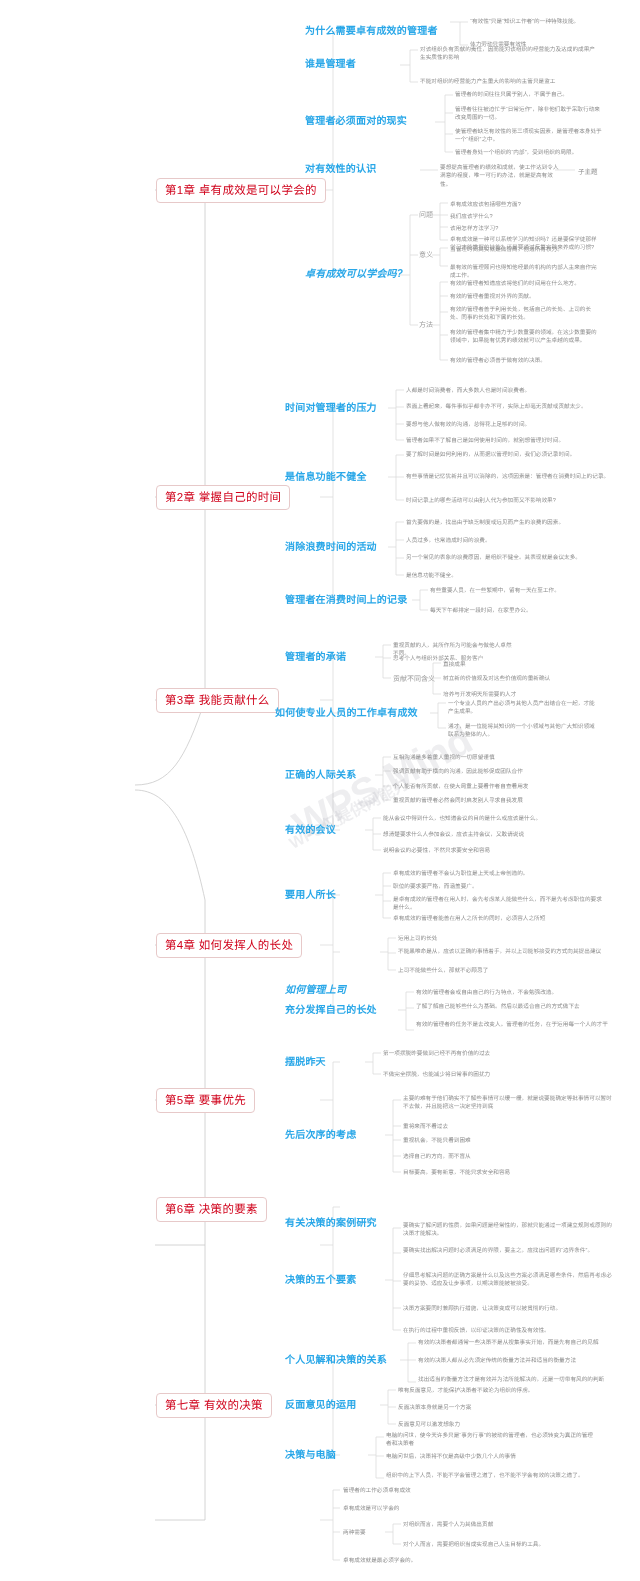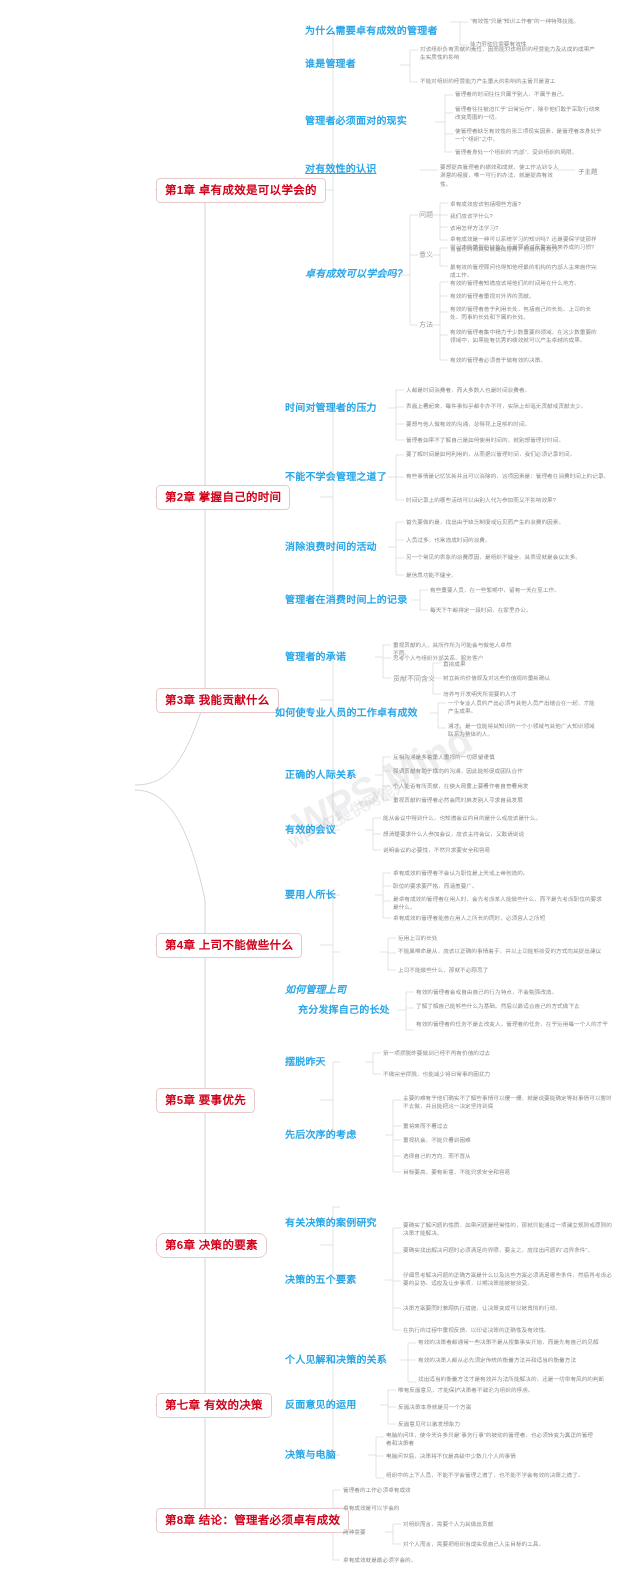--- a/index.html
+++ b/index.html
@@ -37,21 +37,21 @@
     padding: 9px 13px;
     line-height: 1.1;
   }
   
   .chapter {
     background: #ffffff;
     border: 1px solid #e7c9c9;
     border-radius: 4px;
     color: #d0021b;
     font-size: 11.5px;
-    font-weight: bold;
+    font-weight: normal;
     padding: 5px 8px;
     line-height: 1.1;
     letter-spacing: .3px;
   }
   
   .topic2 {
     color: #29a7e8;
     font-size: 10px;
     font-weight: bold;
     line-height: 1.15;
@@ -214,21 +214,21 @@
   <div class="node topic2" style="left:305px; top:58px;">谁是管理者</div>
   <div class="node leaf w4" style="left:420px; top:45px;">对该组织负有贡献的责任，因而能对该组织的经营能力及达成的成果产生实质性的影响</div>
   <div class="node leaf w4" style="left:420px; top:77px;">不能对组织的经营能力产生重大的影响的主管只是监工</div>
 
   <div class="node topic2" style="left:305px; top:115px;">管理者必须面对的现实</div>
   <div class="node leaf w2" style="left:455px; top:90px;">管理者的时间往往只属于别人，不属于自己。</div>
   <div class="node leaf w2" style="left:455px; top:105px;">管理者往往被迫忙于“日常运作”，除非他们敢于采取行动来改变周围的一切。</div>
   <div class="node leaf w2" style="left:455px; top:127px;">使管理者缺乏有效性的第三项现实因素，是管理者本身处于一个“组织”之中。</div>
   <div class="node leaf w2" style="left:455px; top:148px;">管理者身处一个组织的“内部”，受到组织的局限。</div>
 
-  <div class="node topic2" style="left:305px; top:163px;text-decoration:underline;">对有效性的认识</div>
+  <div class="node topic2" style="left:305px; top:163px;">对有效性的认识</div>
   <div class="node leaf w3" style="left:440px; top:163px;">要想提高管理者的绩效和成就，使工作达到令人满意的程度，唯一可行的办法，就是提高有效性。</div>
   <div class="node sub-label" style="left:578px; top:166px;">子主题</div>
 
   <div class="node topic2" style="left:305px; top:268px;font-style:italic;">卓有成效可以学会吗?</div>
 
   <div class="node topicg" style="left:419px; top:211px;">问题</div>
   <div class="node leaf w2" style="left:450px; top:200px;">卓有成效应该包括哪些方面?</div>
   <div class="node leaf w2" style="left:450px; top:212px;">我们应该学什么?</div>
   <div class="node leaf w2" style="left:450px; top:224px;">该用怎样方法学习?</div>
   <div class="node leaf w2" style="left:450px; top:235px;">卓有成效是一种可以系统学习的知识吗？还是要保学徒那样学习才能掌握的技能？还是要通过反复实践来养成的习惯?</div>
@@ -245,21 +245,21 @@
   <div class="node leaf w2" style="left:450px; top:356px;">有效的管理者必须善于做有效的决策。</div>
 
   <div class="node chapter" style="left:156px; top:485px;">第2章 掌握自己的时间</div>
 
   <div class="node topic2" style="left:285px; top:402px;">时间对管理者的压力</div>
   <div class="node leaf w1" style="left:406px; top:386px;">人都是时间消费者，而大多数人也是时间浪费者。</div>
   <div class="node leaf w1" style="left:406px; top:402px;">表面上看起来，每件事似乎都非办不可，实际上却毫无贡献或贡献太少。</div>
   <div class="node leaf w1" style="left:406px; top:420px;">要想与他人做有效的沟通，总得花上足够的时间。</div>
   <div class="node leaf w1" style="left:406px; top:436px;">管理者如果不了解自己是如何使用时间的，就别想管理好时间。</div>
 
-  <div class="node topic2" style="left:285px; top:471px;">不能不学会管理之道了</div>
+  <div class="node topic2" style="left:285px; top:471px;">是信息功能不健全</div>
   <div class="node leaf w1" style="left:406px; top:450px;">要了解时间是如何利用的，从而据以管理时间，我们必须记录时间。</div>
   <div class="node leaf w1" style="left:406px; top:472px;">有些事情是记忆犹新并且可以消除的，这项因素是：管理者在消费时间上的记录。</div>
   <div class="node leaf w1" style="left:406px; top:496px;">时间记录上的哪些活动可以由别人代为参加而又不影响效果?</div>
 
   <div class="node topic2" style="left:285px; top:541px;">消除浪费时间的活动</div>
   <div class="node leaf w1" style="left:406px; top:518px;">首先要做的是，找出由于缺乏制度或远见而产生的浪费的因素。</div>
   <div class="node leaf w1" style="left:406px; top:536px;">人员过多，也常造成时间的浪费。</div>
   <div class="node leaf w1" style="left:406px; top:553px;">另一个常见的表象的浪费原因，是组织不健全。其表现就是会议太多。</div>
   <div class="node leaf w1" style="left:406px; top:571px;">是信息功能不健全。</div>
 
@@ -285,52 +285,52 @@
   <div class="node leaf w1" style="left:393px; top:753px;">互相沟通是多着重人重视的一切愿望谨慎</div>
   <div class="node leaf w1" style="left:393px; top:767px;">强调贡献有助于横向的沟通，因此能够促成团队合作</div>
   <div class="node leaf w1" style="left:393px; top:782px;">个人能否有所贡献，在使大局重上要看作者自查看用发</div>
   <div class="node leaf w1" style="left:393px; top:796px;">重视贡献的管理者必然会同时启发别人寻求自我发展</div>
 
   <div class="node topic2" style="left:285px; top:824px;">有效的会议</div>
   <div class="node leaf w1" style="left:383px; top:814px;">能从会议中得到什么，也知道会议的目的是什么或应该是什么。</div>
   <div class="node leaf w1" style="left:383px; top:830px;">想清楚要求什么人参加会议，应该主持会议，又敢请说说</div>
   <div class="node leaf w1" style="left:383px; top:846px;">说明会议的必要性，不然只求要安全和容易</div>
 
-  <div class="node chapter" style="left:156px; top:933px;">第4章 上司不能做些什么</div>
+  <div class="node chapter" style="left:156px; top:933px;">第4章 如何发挥人的长处</div>
 
   <div class="node topic2" style="left:285px; top:889px;">要用人所长</div>
   <div class="node leaf w1" style="left:393px; top:869px;">卓有成效的管理者不会认为职位是上天或上帝创造的。</div>
   <div class="node leaf w1" style="left:393px; top:882px;">职位的要求要严格，而涵盖要广。</div>
   <div class="node leaf w1" style="left:393px; top:895px;">是卓有成效的管理者在用人时，会先考虑某人能做些什么，而不是先考虑职位的要求是什么。</div>
   <div class="node leaf w1" style="left:393px; top:914px;">卓有成效的管理者能善在用人之所长的同时，必须容人之所短</div>
 
   <div class="node topic2" style="left:285px; top:984px;font-style:italic;">如何管理上司</div>
   <div class="node leaf w1" style="left:398px; top:934px;">运用上司的长处</div>
   <div class="node leaf w1" style="left:398px; top:947px;">不能黑唯命是从，应该以正确的事情着手，并以上司能够接受的方式向其提出建议</div>
   <div class="node leaf w1" style="left:398px; top:966px;">上司不能做些什么，那就不必顾忌了</div>
 
-  <div class="node topic2" style="left:298px; top:1004px;font-family:Liberation Serif, serif;">充分发挥自己的长处</div>
+  <div class="node topic2" style="left:285px; top:1004px;font-family:Liberation Serif, serif;">充分发挥自己的长处</div>
   <div class="node leaf w1" style="left:416px; top:988px;">有效的管理者会或自由自己的行为特点，不会勉强改造。</div>
   <div class="node leaf w1" style="left:416px; top:1002px;">了解了解自己能够些什么为基础。然后以最适合自己的方式做下去</div>
   <div class="node leaf w1" style="left:416px; top:1020px;">有效的管理者的任务不是去改变人。管理者的任务，在于运用每一个人的才干</div>
 
   <div class="node chapter" style="left:156px; top:1088px;">第5章 要事优先</div>
 
   <div class="node topic2" style="left:285px; top:1056px;">摆脱昨天</div>
   <div class="node leaf w1" style="left:383px; top:1049px;">第一项摆脱昨要做到己经不再有价值的过去</div>
   <div class="node leaf w1" style="left:383px; top:1070px;">不做完全摆脱，也能减少将日常事的困扰力</div>
 
   <div class="node topic2" style="left:285px; top:1129px;">先后次序的考虑</div>
   <div class="node leaf w1" style="left:403px; top:1094px;">主要的难有于他们确实不了解些事情可以缓一缓，就是说要能确定等批事情可以暂时不去做，并且能把这一决定坚持到底</div>
   <div class="node leaf w1" style="left:403px; top:1122px;">重将来而不看过去</div>
   <div class="node leaf w1" style="left:403px; top:1136px;">重视机会，不能只看到困难</div>
   <div class="node leaf w1" style="left:403px; top:1152px;">选择自己的方向，而不盲从</div>
   <div class="node leaf w1" style="left:403px; top:1168px;">目标要高，要有新意，不能只求安全和容易</div>
 
-  <div class="node chapter" style="left:156px; top:1233px;border-radius:8px;">第6章 决策的要素</div>
+  <div class="node chapter" style="left:156px; top:1197px;">第6章 决策的要素</div>
 
   <div class="node topic2" style="left:285px; top:1201px;margin-top:16px;">有关决策的案例研究</div>
 
   <div class="node topic2" style="left:285px; top:1274px;">决策的五个要素</div>
   <div class="node leaf w1" style="left:403px; top:1221px;">要确实了解问题的性质，如果问题是经常性的，那就只能通过一项建立规则或原则的决策才能解决。</div>
   <div class="node leaf w1" style="left:403px; top:1246px;">要确实找出解决问题时必须满足的界限，要主之，应找出问题的“边界条件”。</div>
   <div class="node leaf w1" style="left:403px; top:1271px;">仔细思考解决问题的正确方案是什么以及这些方案必须满足哪些条件，然后再考虑必要的妥协、适应及让步事项，以期决策能被被接受。</div>
   <div class="node leaf w1" style="left:403px; top:1304px;">决策方案要同时兼顾执行措施，让决策变成可以被贯彻的行动。</div>
   <div class="node leaf w1" style="left:403px; top:1326px;">在执行的过程中重视反馈，以印证决策的正确性及有效性。</div>
 
@@ -344,21 +344,20 @@
   <div class="node topic2" style="left:285px; top:1399px;">反面意见的运用</div>
   <div class="node leaf w1" style="left:398px; top:1386px;">唯有反面意见，才能保护决策者不致沦为组织的俘虏。</div>
   <div class="node leaf w1" style="left:398px; top:1403px;">反面决策本身就是另一个方案</div>
   <div class="node leaf w1" style="left:398px; top:1420px;">反面意见可以激发想象力</div>
 
   <div class="node topic2" style="left:285px; top:1449px;">决策与电脑</div>
   <div class="node leaf w1" style="left:386px; top:1431px;">电脑的问世，使今天许多只是“事务行事”的被动的管理者，也必须转变为真正的管理者和决策者</div>
   <div class="node leaf w1" style="left:386px; top:1452px;">电脑问世后，决策将不仅是高级中少数几个人的事情</div>
   <div class="node leaf w1" style="left:386px; top:1471px;">组织中的上下人员，不能不学会管理之道了，也不能不学会有效的决策之道了。</div>
 
-  <div class="node chapter" style="left:156px; top:1508px;">第8章 结论：管理者必须卓有成效</div>
 
   <div class="node leaf w1" style="left:343px; top:1486px;">管理者的工作必须卓有成效</div>
   <div class="node leaf w1" style="left:343px; top:1504px;">卓有成效是可以学会的</div>
   <div class="node leaf w1" style="left:343px; top:1528px;">两种需要</div>
   <div class="node leaf w1" style="left:403px; top:1520px;">对组织而言，需要个人为其做出贡献</div>
   <div class="node leaf w1" style="left:403px; top:1540px;">对个人而言，需要把组织当成实现自己人生目标的工具。</div>
   <div class="node leaf w1" style="left:343px; top:1556px;">卓有成效就是最必须学会的。</div>
 
 </div>
 

